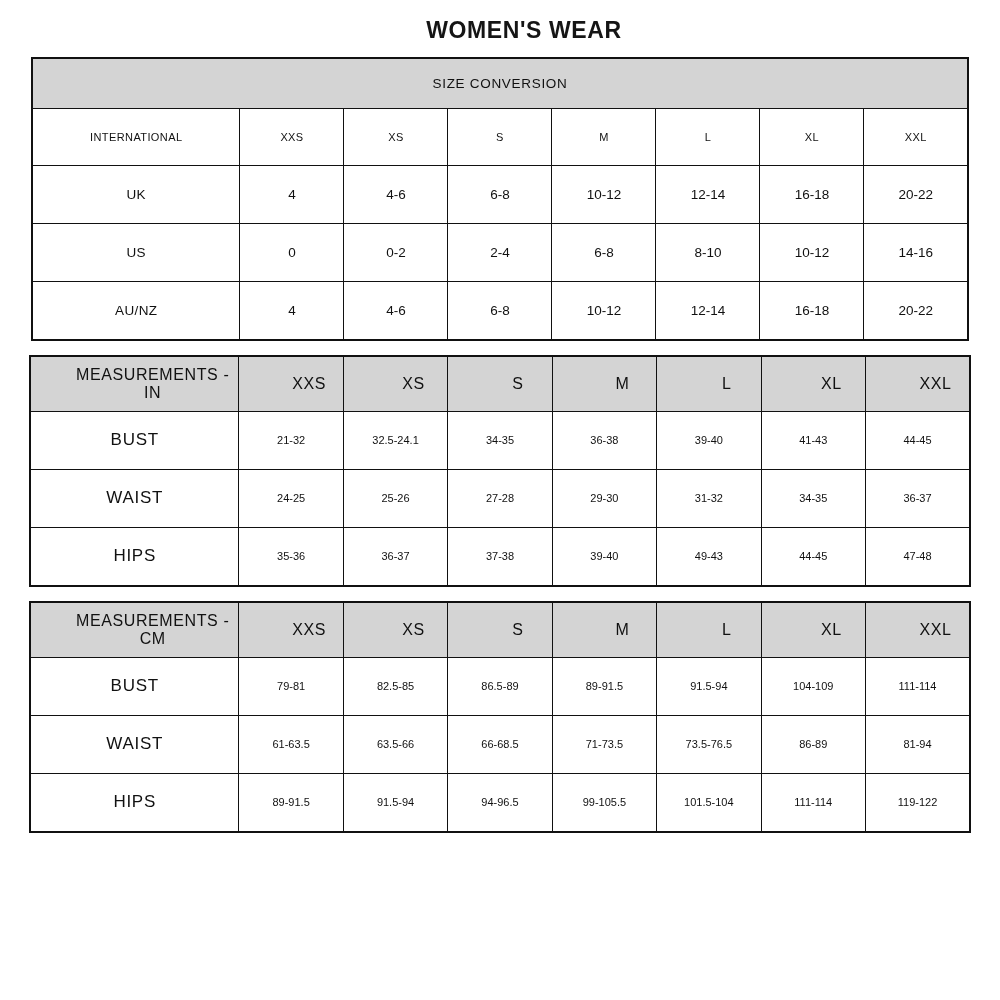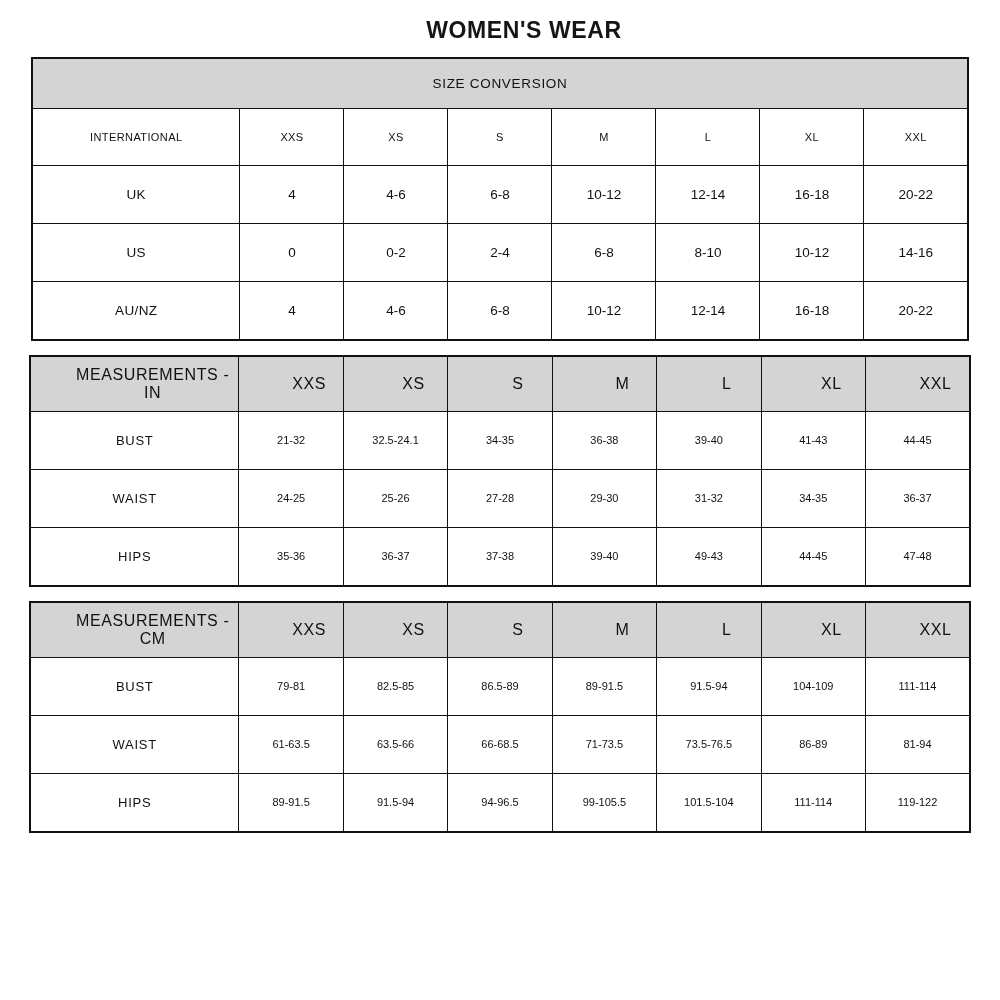--- a/index.html
+++ b/index.html
@@ -79,21 +79,21 @@
     font-weight: normal;
     height: 54px;
     font-size: 16px;
     letter-spacing: 0.6px;
     padding-left: 36px;
   }
   .meas tbody td {
     height: 57px;
   }
   .meas td.rowlabel {
-    font-size: 13px;
+    font-size: 17px;
     letter-spacing: 0.7px;
   }
   .meas td.val {
     font-size: 11px;
   }
   .c-label { width: 208px; }
   .c-size  { width: 104px; }
   .m-label { width: 208px; }
   .m-size  { width: 104px; }
 </style>

